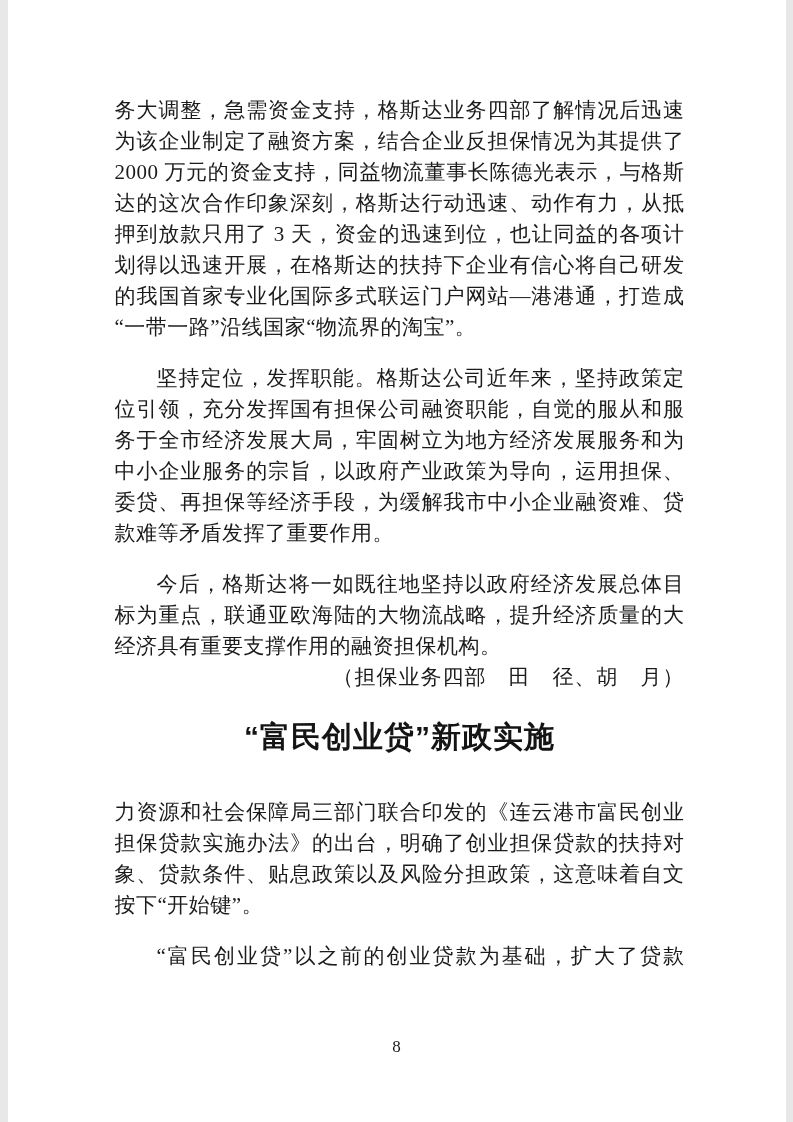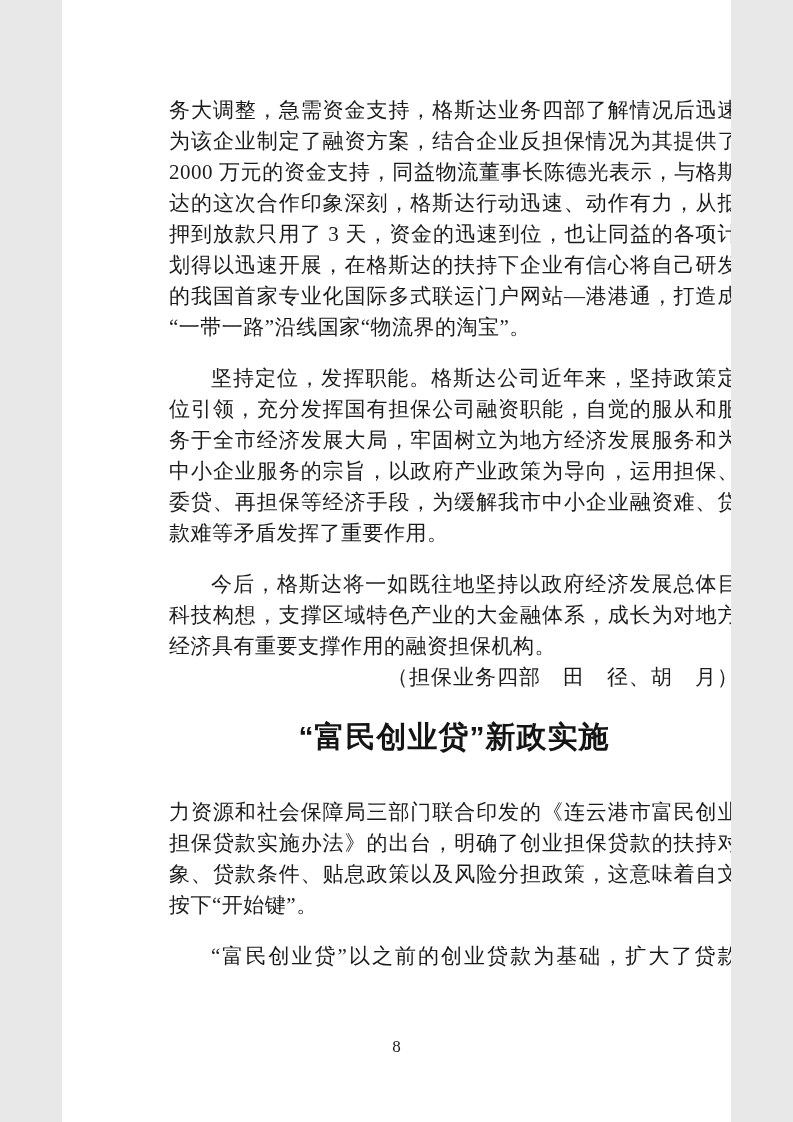--- a/index.html
+++ b/index.html
@@ -1,18 +1,18 @@
 <!DOCTYPE html>
 <html><head>
 <meta charset="utf-8">
 <style>
   html, body { margin: 0; padding: 0; background: #e8e8e8; }
   .page {
     position: relative;
-    width: 669px;
+    width: 778px;
     height: 1122px;
     margin: 0 auto;
     background: #ffffff;
     font-family: "Liberation Serif", "DejaVu Serif", serif;
     color: #1b1b1b;
     overflow: hidden;
   }
   .content {
     position: absolute;
     left: 107px;
@@ -85,21 +85,21 @@
           <div class="paragraph">
             <div class="line indent">坚持定位，发挥职能。格斯达公司近年来，坚持政策定</div>
             <div class="line">位引领，充分发挥国有担保公司融资职能，自觉的服从和服</div>
             <div class="line">务于全市经济发展大局，牢固树立为地方经济发展服务和为</div>
             <div class="line">中小企业服务的宗旨，以政府产业政策为导向，运用担保、</div>
             <div class="line">委贷、再担保等经济手段，为缓解我市中小企业融资难、贷</div>
             <div class="line lastline">款难等矛盾发挥了重要作用。</div>
           </div>
           <div class="paragraph">
             <div class="line indent">今后，格斯达将一如既往地坚持以政府经济发展总体目</div>
-            <div class="line">科技构想，支撑区域特色产业的大金融体系，成长为对地方</div>
+            <div class="line">标为重点，联通亚欧海陆的大物流战略，提升经济质量的大</div>
             <div class="line lastline">经济具有重要支撑作用的融资担保机构。</div>
           </div>
         </div>
       <div class="line attribution">（担保业务四部　田　径、胡　月）</div>
     </section>
 
     <section>
       <h1 class="heading">“富民创业贷”新政实施</h1>
       <div>
           <div class="paragraph">

